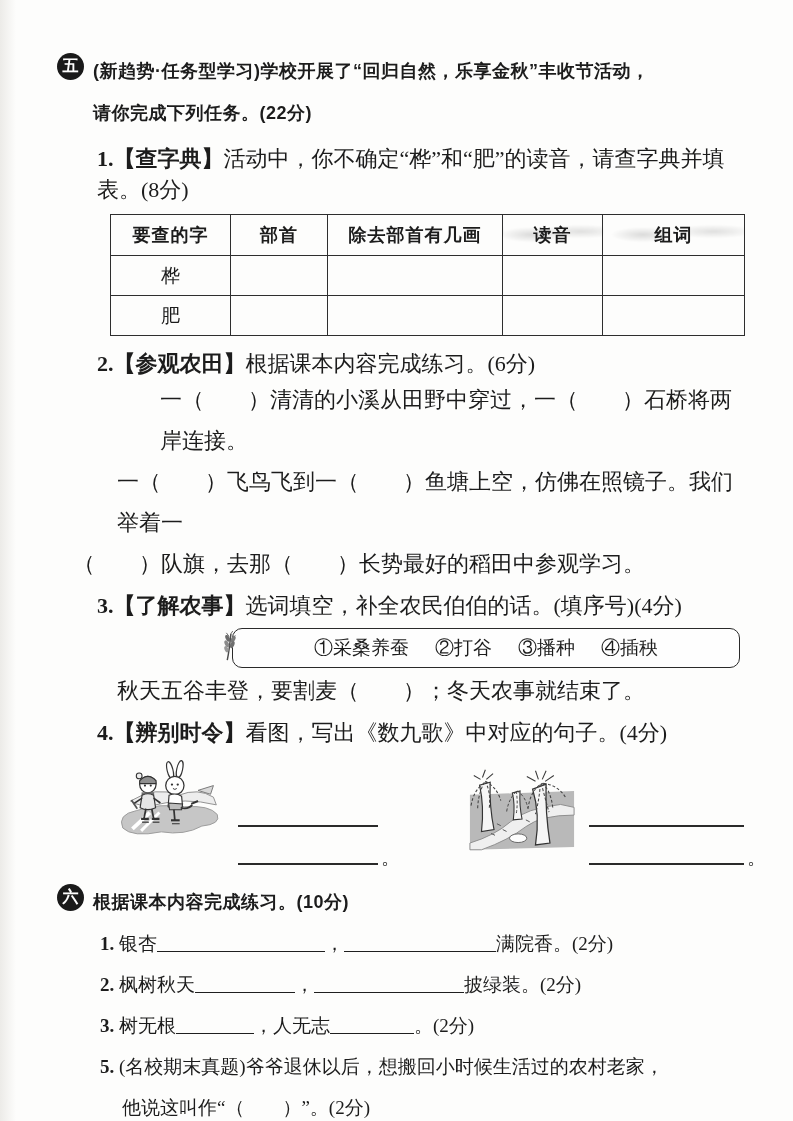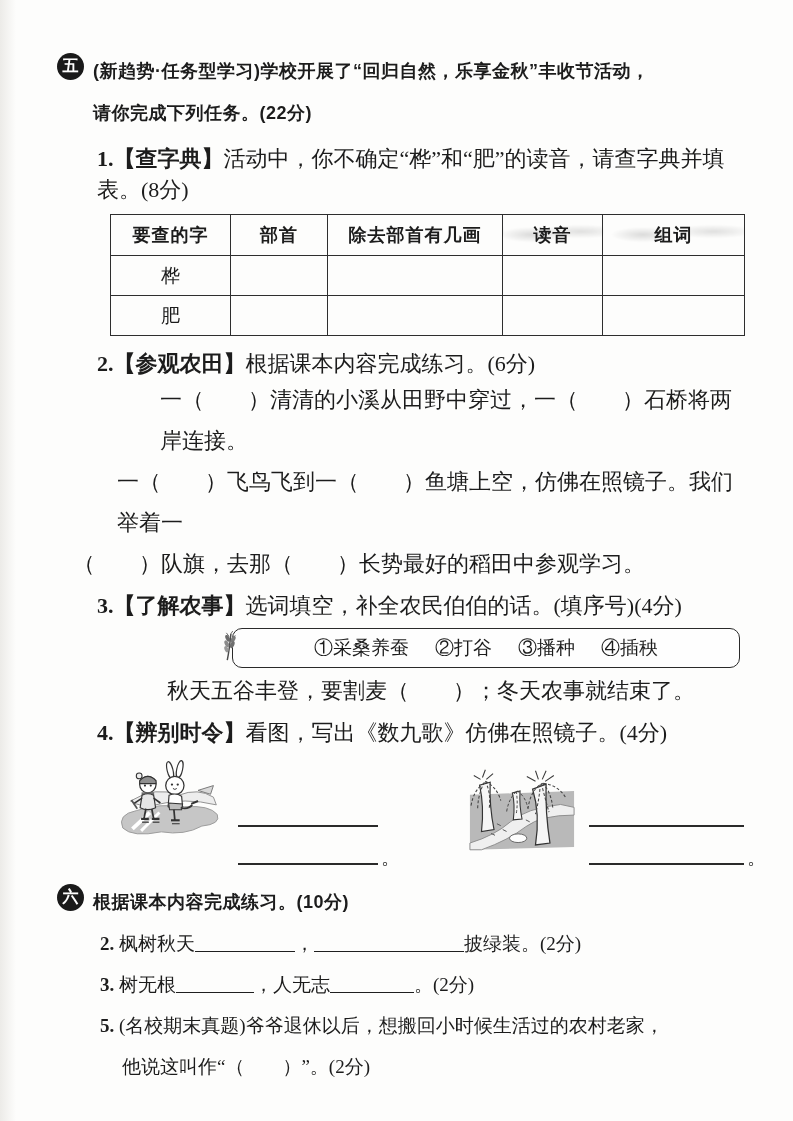--- a/index.html
+++ b/index.html
@@ -42,21 +42,21 @@
     background-image:
       radial-gradient(ellipse 46px 11px at 28% 48%, rgba(140,140,140,.30), transparent 70%),
       radial-gradient(ellipse 60px 10px at 78% 40%, rgba(140,140,140,.26), transparent 70%);
   }
   
   .fill-par{font-size:22px;line-height:41px;}
   .fill-par .l1{margin-left:103px;}
   .fill-par .l2{margin-left:60px;}
   .fill-par .l3{margin-left:16px;}
   .fill-par2 .l1{margin-left:75px;}
-  .fill-par2 .l2{text-align:center;}
+  .fill-par2 .l2{}
   
   .choice-wrap{position:relative;margin:7px 0 2px 175px;width:508px;}
   .choice-box{
     border:1.7px solid #2a2a2a;border-radius:10px;
     height:38px;display:flex;align-items:center;justify-content:center;gap:26px;
     font-size:19px;background:#fefefe;
   }
   .wheat{position:absolute;left:-12px;top:3px;}
   
   .figs{display:flex;margin:8px 0 0 60px;}
@@ -158,21 +158,21 @@
       <span>②打谷</span>
       <span>③播种</span>
       <span>④插秧</span>
     </div>
   </div>
   <div class="fill-par fill-par2">
     <div class="l2">秋天五谷丰登，要割麦（　　）；冬天农事就结束了。</div>
   </div>
 
   <div class="task-head" style="margin-top:6px">
-    <span class="task-num">4.</span><span class="task-tag">【辨别时令】</span><span>看图，写出《数九歌》仿佛在照镜子。(4分)</span>
+    <span class="task-num">4.</span><span class="task-tag">【辨别时令】</span><span>看图，写出《数九歌》中对应的句子。(4分)</span>
   </div>
   <div class="figs">
 
     <div class="fig-col">
       <span class="fig-pic">
         <svg viewBox="0 0 112 92" width="108" height="90">
           <path d="M14 46 Q40 30 64 40 Q84 32 100 42 L103 50 Q70 42 40 50 Q24 53 14 46 Z" fill="#ededed" stroke="#8f8f8f" stroke-width="1"></path>
           <path d="M84 35 l16 -5 l-3 9 Z" fill="#d8d8d8" stroke="#777" stroke-width="1"></path>
           <path d="M6 74 Q0 60 20 56 Q44 48 70 52 Q96 50 104 60 Q108 70 88 72 Q70 82 46 78 Q16 84 6 74 Z" fill="#c6c6c6" stroke="#9a9a9a" stroke-width="1"></path>
           <path d="M16 75 L34 58" stroke="#ffffff" stroke-width="4"></path>
@@ -243,20 +243,24 @@
           </span>
       </span>
     </div>
   </div>
 
   <div class="sec-head six">
     <div class="badge">六</div>
     <div class="sec-title">根据课本内容完成练习。(10分)</div>
   </div>
 
+  <div class="six-item">
+    <span class="task-num">1.</span>
+    <span>银杏</span><span class="blank" style="width:168px"></span><span>，</span><span class="blank" style="width:152px"></span><span>满院香。(2分)</span>
+  </div>
 
   <div class="six-item">
     <span class="task-num">2.</span>
     <span>枫树秋天</span><span class="blank" style="width:100px"></span><span>，</span><span class="blank" style="width:150px"></span><span>披绿装。(2分)</span>
   </div>
 
   <div class="six-item">
     <span class="task-num">3.</span>
     <span>树无根</span><span class="blank" style="width:78px"></span><span>，人无志</span><span class="blank" style="width:84px"></span><span>。(2分)</span>
   </div>

